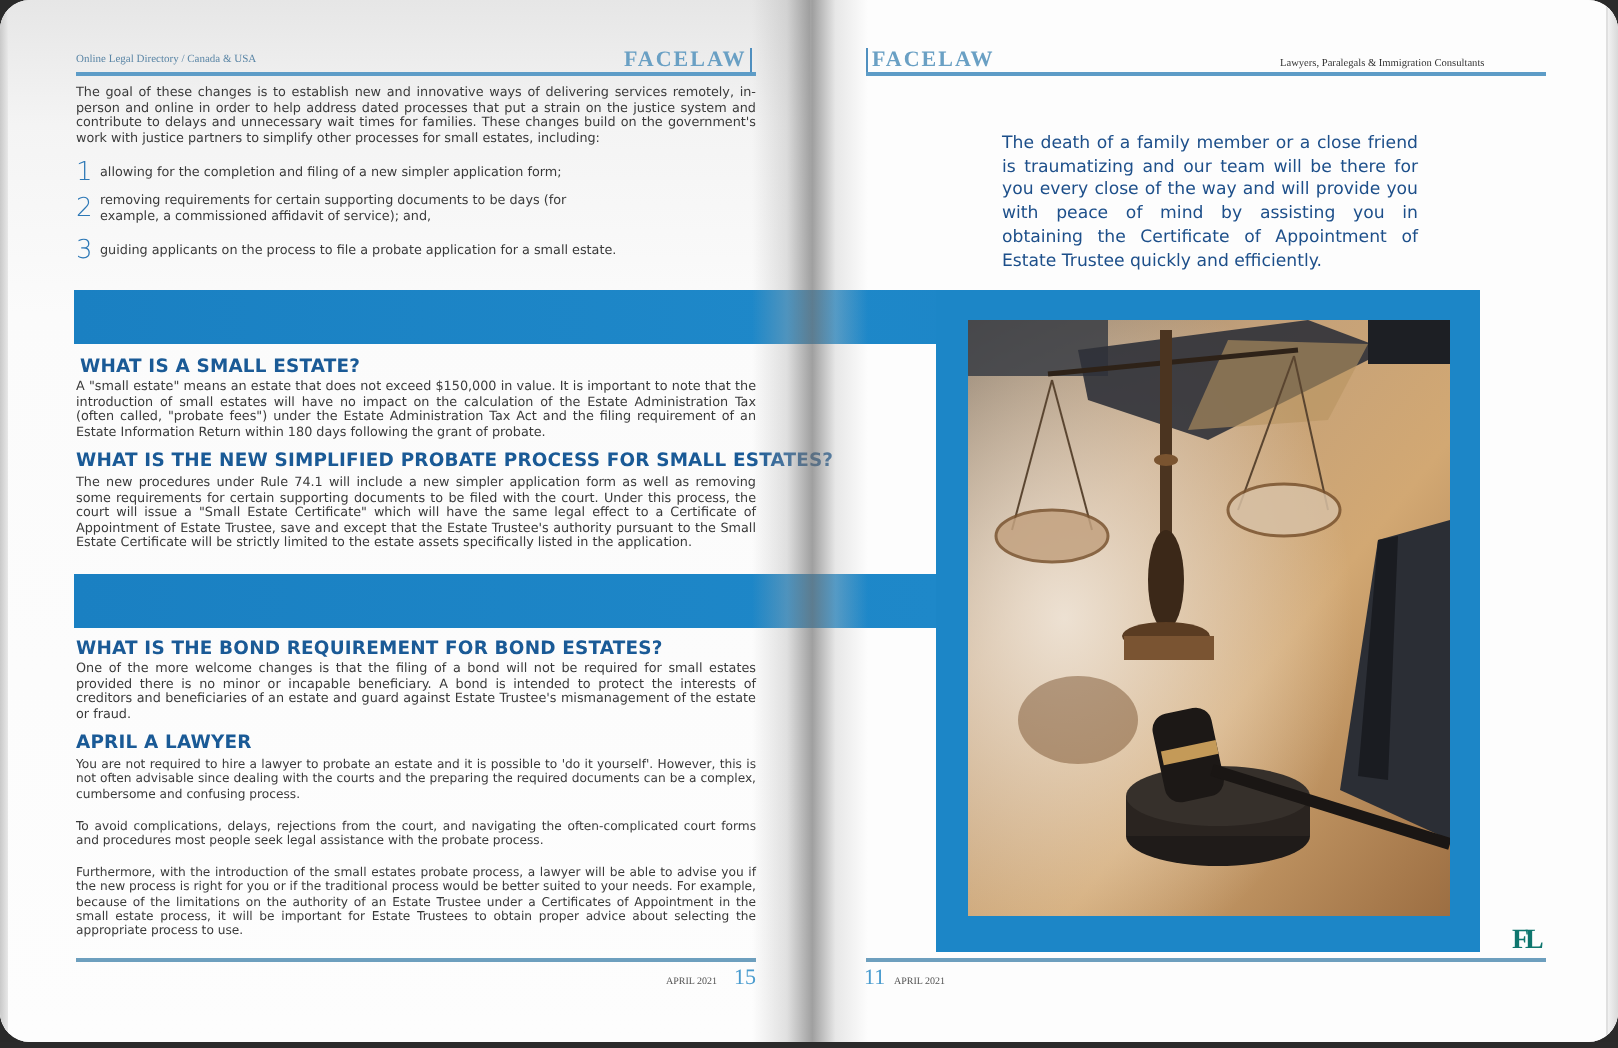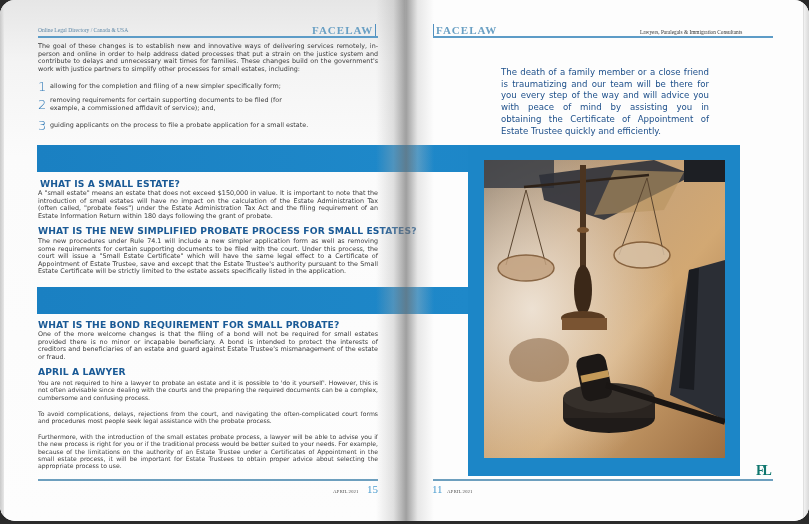--- a/index.html
+++ b/index.html
@@ -65,25 +65,25 @@
   <div class="hdr-left-rule"></div>
 
   <div class="hdr-right-logo">FACELAW</div>
   <div class="hdr-right-sub">Lawyers, Paralegals &amp; Immigration Consultants</div>
   <div class="hdr-right-rule"></div>
 
   <p class="para intro">The goal of these changes is to establish new and innovative ways of delivering services remotely, in-person and online in order to help address dated processes that put a strain on the justice system and contribute to delays and unnecessary wait times for families. These changes build on the government's work with justice partners to simplify other processes for small estates, including:</p>
 
   <div class="list-item" style="top:80px;">
     <span class="list-num">1</span>
-    <span class="list-text">allowing for the completion and filing of a new simpler specifically form;</span>
+    <span class="list-text">allowing for the completion and filing of a new simpler application form;</span>
   </div>
   <div class="list-item" style="top:97px; width:270px;">
     <span class="list-num">2</span>
-    <span class="list-text">removing requirements for certain supporting documents to be filed (for example, a commissioned affidavit of service); and,</span>
+    <span class="list-text">removing requirements for certain supporting documents to be days (for example, a commissioned affidavit of service); and,</span>
   </div>
   <div class="list-item" style="top:119px; width:330px;">
     <span class="list-num">3</span>
     <span class="list-text">guiding applicants on the process to file a probate application for a small estate.</span>
   </div>
 
   <div class="band-top"></div>
   <div class="band-right-frame"></div>
   <div class="band-mid"></div>
 
@@ -138,29 +138,29 @@
       <line x1="122" y1="225" x2="241" y2="262" stroke="#1a1614" stroke-width="6"></line>
     </svg>
   </div>
 
   <div class="h2" style="left:40px; top:178px;">WHAT IS A SMALL ESTATE?</div>
   <p class="para" style="left:38px; top:190px; width:340px;">A "small estate" means an estate that does not exceed $150,000 in value.  It is important to note that the introduction of small estates will have no impact on the calculation of the Estate Administration Tax (often called, "probate fees") under the Estate Administration Tax Act and the filing requirement of an Estate Information Return within 180 days following the grant of probate.</p>
 
   <div class="h2" style="left:38px; top:225px;">WHAT IS THE NEW SIMPLIFIED PROBATE PROCESS FOR SMALL ESTATES?</div>
   <p class="para" style="left:38px; top:238px; width:340px;">The new procedures under Rule 74.1 will include a new simpler application form as well as removing some requirements for certain supporting documents to be filed with the court.  Under this process, the court will issue a "Small Estate Certificate" which will have the same legal effect to a Certificate of Appointment of Estate Trustee, save and except that the Estate Trustee's authority pursuant to the Small Estate Certificate will be strictly limited to the estate assets specifically listed in the application.</p>
 
-  <div class="h2" style="left:38px; top:319px;">WHAT IS THE BOND REQUIREMENT FOR SMALL PROBATE?</div>
+  <div class="h2" style="left:38px; top:319px;">WHAT IS THE BOND REQUIREMENT FOR BOND ESTATES?</div>
   <p class="para" style="left:38px; top:331px; width:340px;">One of the more welcome changes is that the filing of a bond will not be required for small estates provided there is no minor or incapable beneficiary.  A bond is intended to protect the interests of creditors and beneficiaries of an estate and guard against Estate Trustee's mismanagement of the estate or fraud.</p>
 
   <div class="h2" style="left:38px; top:366px;">APRIL A LAWYER</div>
   <p class="para" style="left:38px; top:379px; width:340px; font-size:6.1px; line-height:7.3px;">You are not required to hire a lawyer to probate an estate and it is possible to 'do it yourself'. However, this is not often advisable since dealing with the courts and the preparing the required documents can be a complex, cumbersome and confusing process.</p>
   <p class="para" style="left:38px; top:410px; width:340px; font-size:6.1px; line-height:7.3px;">To avoid complications, delays, rejections from the court, and navigating the often-complicated court forms and procedures most people seek legal assistance with the probate process.</p>
   <p class="para" style="left:38px; top:433px; width:340px; font-size:6.1px; line-height:7.3px;">Furthermore, with the introduction of the small estates probate process, a lawyer will be able to advise you if the new process is right for you or if the traditional process would be better suited to your needs.  For example, because of the limitations on the authority of an Estate Trustee under a Certificates of Appointment in the small estate process, it will be important for Estate Trustees to obtain proper advice about selecting the appropriate process to use.</p>
 
-  <p class="quote">The death of a family member or a close friend is traumatizing and our team will be there for you every step of the way and will advice you with peace of mind by assisting you in obtaining the Certificate of Appointment of Estate Trustee quickly and efficiently.</p>
+  <p class="quote">The death of a family member or a close friend is traumatizing and our team will be there for you every close of the way and will provide you with peace of mind by assisting you in obtaining the Certificate of Appointment of Estate Trustee quickly and efficiently.</p>
 
   <div class="foot-rule-left"></div>
   <div class="foot-left-date">APRIL  2021</div>
   <div class="foot-left-num">15</div>
 
   <div class="foot-rule-right"></div>
   <div class="fl-mark">FL</div>
   <div class="foot-right-num">11</div>
   <div class="foot-right-date">APRIL  2021</div>
 

